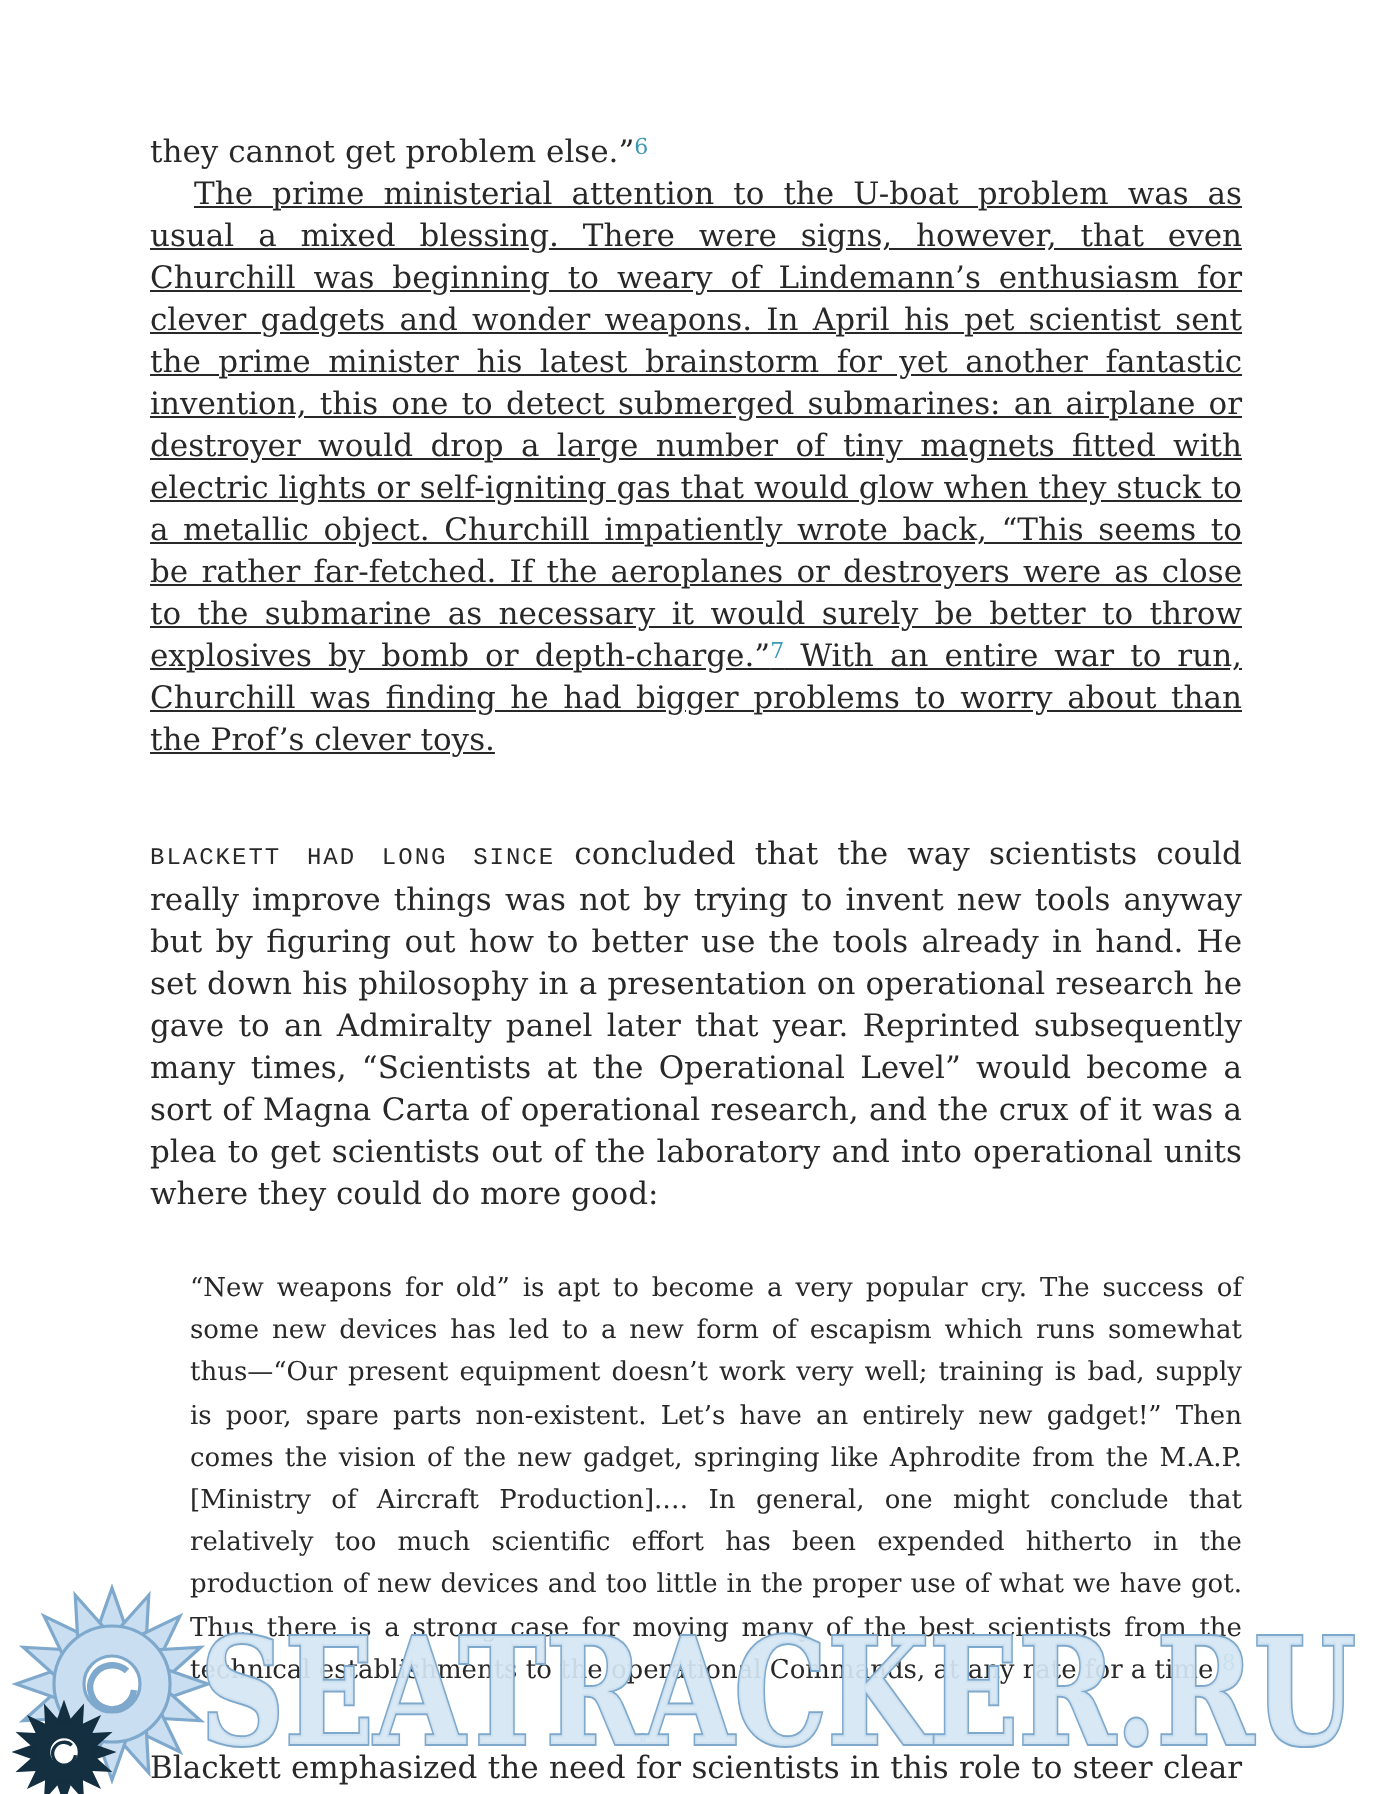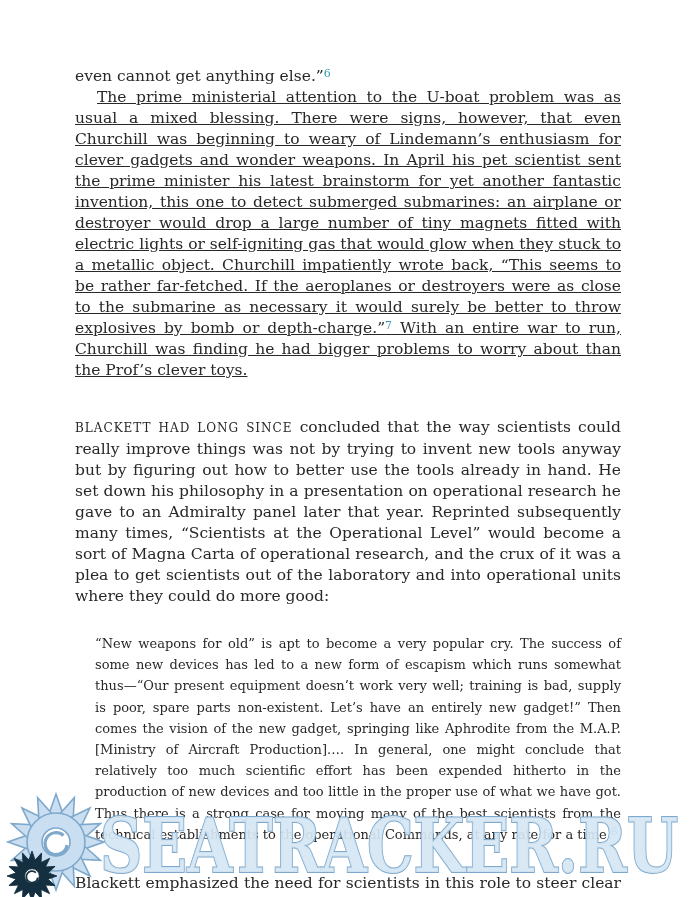--- a/index.html
+++ b/index.html
@@ -22,20 +22,21 @@
   .para {
     font-size: 15.5px;
     line-height: 21px;
     text-align: justify;
   }
   .para.indent { text-indent: 22px; text-decoration: underline; }
   .para.section-start { margin-top: 36px; }
   .smallcaps {
     font-size: 12px;
     letter-spacing: 1px;
+    font-family: Liberation Mono, monospace;
   }
   sup.fn {
     color: #3a99b3;
     font-size: 11px;
     line-height: 0;
     vertical-align: 4px;
     cursor: pointer;
   }
   blockquote.quote {
     margin: 26px 0 28px 20px;
@@ -104,21 +105,21 @@
       <circle cx="50" cy="50" r="29"></circle>
       <circle cx="50" cy="50" r="14" fill="#ffffff"></circle>
       <path d="M57.5 43.5 A11 11 0 1 0 61 53" fill="none" stroke-width="3.2"></path>
     </g>
   </defs>
 </svg>
 
 <div class="page">
   <main class="content">
 
-    <p class="para"><span>even cannot get anything else.”</span><sup class="fn" style="color: rgb(58, 153, 179);">6</sup></p>
+    <p class="para"><span>they cannot get problem else.”</span><sup class="fn" style="color: rgb(58, 153, 179);">6</sup></p>
 
     <p class="para indent"><span>The prime ministerial attention to the U-boat problem was as usual a mixed blessing. There were signs, however, that even Churchill was beginning to weary of Lindemann’s enthusiasm for clever gadgets and wonder weapons. In April his pet scientist sent the prime minister his latest brainstorm for yet another fantastic invention, this one to detect submerged submarines: an airplane or destroyer would drop a large number of tiny magnets fitted with electric lights or self-igniting gas that would glow when they stuck to a metallic object. Churchill impatiently wrote back, “This seems to be rather far-fetched. If the aeroplanes or destroyers were as close to the submarine as necessary it would surely be better to throw explosives by bomb or depth-charge.”</span><sup class="fn" style="color: rgb(58, 153, 179);">7</sup><span> With an entire war to run, Churchill was finding he had bigger problems to worry about than the Prof’s clever toys.</span></p>
 
     <p class="para section-start"><span class="smallcaps">BLACKETT HAD LONG SINCE</span><span> concluded that the way scientists could really improve things was not by trying to invent new tools anyway but by figuring out how to better use the tools already in hand. He set down his philosophy in a presentation on operational research he gave to an Admiralty panel later that year. Reprinted subsequently many times, “Scientists at the Operational Level” would become a sort of Magna Carta of operational research, and the crux of it was a plea to get scientists out of the laboratory and into operational units where they could do more good:</span></p>
 
     <blockquote class="quote"><span>“New weapons for old” is apt to become a very popular cry. The success of some new devices has led to a new form of escapism which runs somewhat thus—“Our present equipment doesn’t work very well; training is bad, supply is poor, spare parts non-existent. Let’s have an entirely new gadget!” Then comes the vision of the new gadget, springing like Aphrodite from the M.A.P. [Ministry of Aircraft Production].… In general, one might conclude that relatively too much scientific effort has been expended hitherto in the production of new devices and too little in the proper use of what we have got. Thus there is a strong case for moving many of the best scientists from the technical establishments to the operational Commands, at any rate for a time.</span><sup class="fn" style="color: rgb(58, 153, 179);">8</sup></blockquote>
 
     <p class="para"><span>Blackett emphasized the need for scientists in this role to steer clear of</span></p>
 
   </main>

